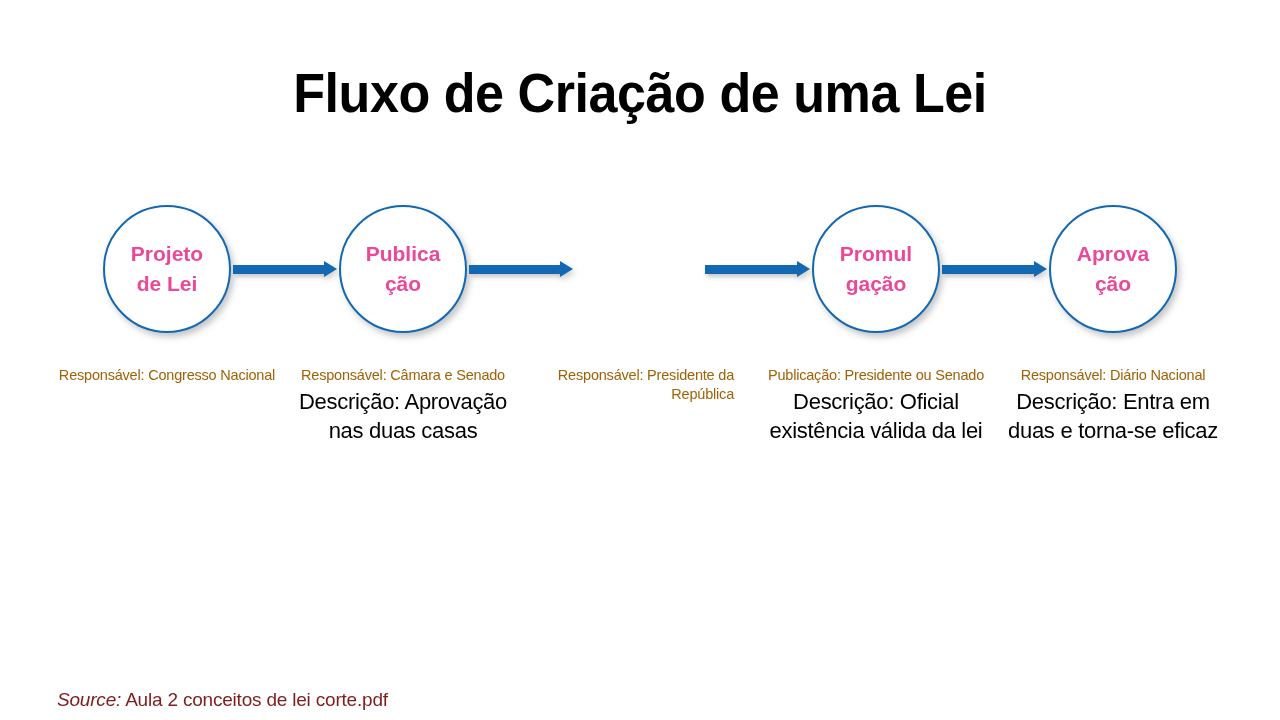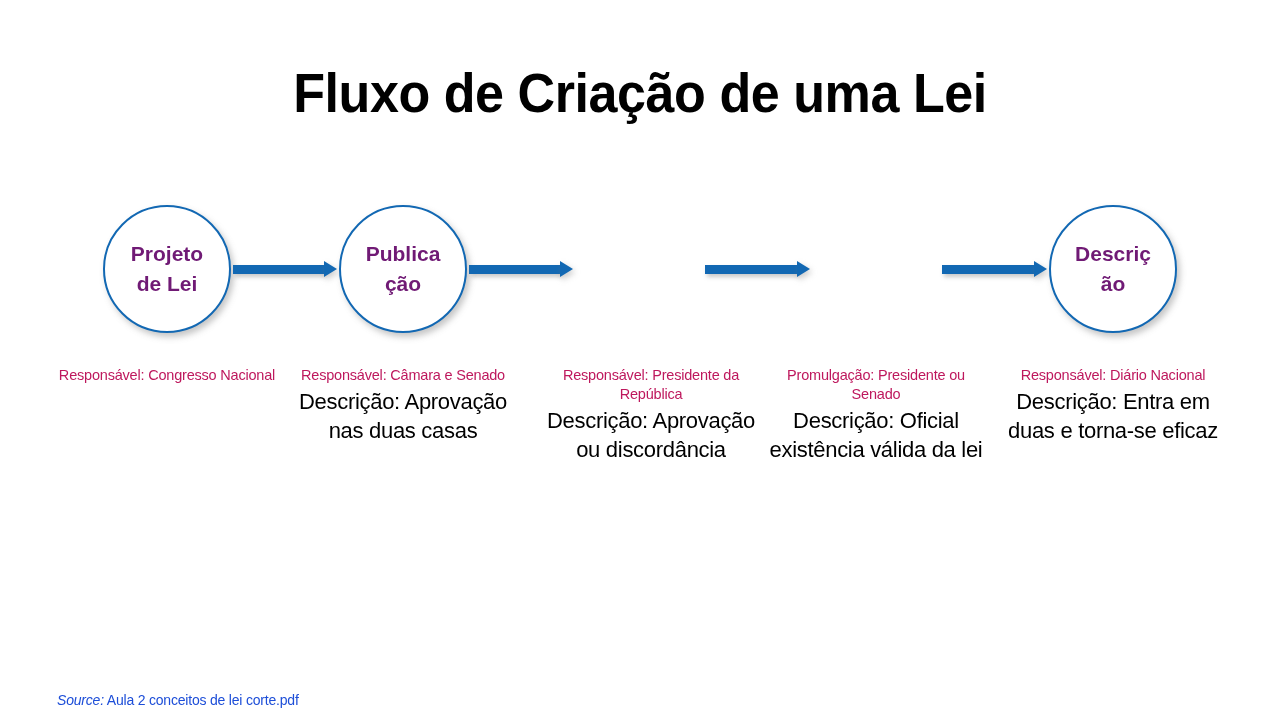--- a/index.html
+++ b/index.html
@@ -57,21 +57,21 @@
     display: flex;
     align-items: center;
     justify-content: center;
     box-sizing: border-box;
   }
 
   .node-label {
     font-size: 21px;
     line-height: 30px;
     font-weight: 700;
-    color: #701a75;
+    color: #ec4899;
     text-align: center;
     width: 78px;
     word-break: break-all;
     overflow-wrap: anywhere;
     hyphens: none;
   }
 
   
   .arrow {
     position: absolute;
@@ -108,39 +108,39 @@
   }
   .caption-col {
     position: absolute;
     top: 0;
     width: 222px;
     text-align: center;
   }
   .caption-resp {
     font-size: 14.5px;
     line-height: 19px;
-    color: #be185d;
+    color: #a16207;
     letter-spacing: -0.2px;
   }
   .caption-desc {
     margin-top: 2px;
     font-size: 22px;
     line-height: 29px;
     color: #000000;
     letter-spacing: -0.3px;
   }
 
   
   #source-line {
     position: absolute;
     left: 57px;
     top: 690px;
-    font-size: 14px;
+    font-size: 19px;
     line-height: 20px;
-    color: #1d4ed8;
+    color: #7f1d1d;
     letter-spacing: -0.2px;
     white-space: nowrap;
   }
   #source-label {
     font-style: italic;
   }
 </style>
 </head>
 <body>
 
@@ -162,45 +162,49 @@
       </div>
     </div>
     <div class="arrow" style="left: 469px; width: 104px;">
       <div class="arrow-shaft" style="width: 92px;"></div>
       <div class="arrow-head"></div>
     </div>
     <div class="arrow" style="left: 705px; width: 105px;">
       <div class="arrow-shaft" style="width: 93px;"></div>
       <div class="arrow-head"></div>
     </div>
+    <div class="node-wrap" style="left: 812px;">
+      <div class="node-circle">
+        <div class="node-label">Promulgação</div>
+      </div>
+    </div>
     <div class="arrow" style="left: 942px; width: 105px;">
       <div class="arrow-shaft" style="width: 93px;"></div>
       <div class="arrow-head"></div>
     </div>
     <div class="node-wrap" style="left: 1049px;">
       <div class="node-circle">
-        <div class="node-label">Descrição</div>
+        <div class="node-label">Aprovação</div>
       </div>
     </div>
   </div>
 
 <div id="captions">
     <div class="caption-col" style="left: 56px;">
       <div class="caption-resp">Responsável: Congresso Nacional</div>
     </div>
     <div class="caption-col" style="left: 292px;">
       <div class="caption-resp">Responsável: Câmara e Senado</div>
       <div class="caption-desc">Descrição: Aprovação nas duas casas</div>
     </div>
-    <div class="caption-col" style="left: 540px;">
+    <div class="caption-col" style="left: 512px; text-align: right;">
       <div class="caption-resp">Responsável: Presidente da República</div>
-      <div class="caption-desc">Descrição: Aprovação ou discordância</div>
     </div>
     <div class="caption-col" style="left: 765px;">
-      <div class="caption-resp">Promulgação: Presidente ou Senado</div>
+      <div class="caption-resp">Publicação: Presidente ou Senado</div>
       <div class="caption-desc">Descrição: Oficial existência válida da lei</div>
     </div>
     <div class="caption-col" style="left: 1002px;">
       <div class="caption-resp">Responsável: Diário Nacional</div>
       <div class="caption-desc">Descrição: Entra em duas e torna-se eficaz</div>
     </div>
   </div>
 
 <div id="source-line">
   <span id="source-label">Source:</span>

